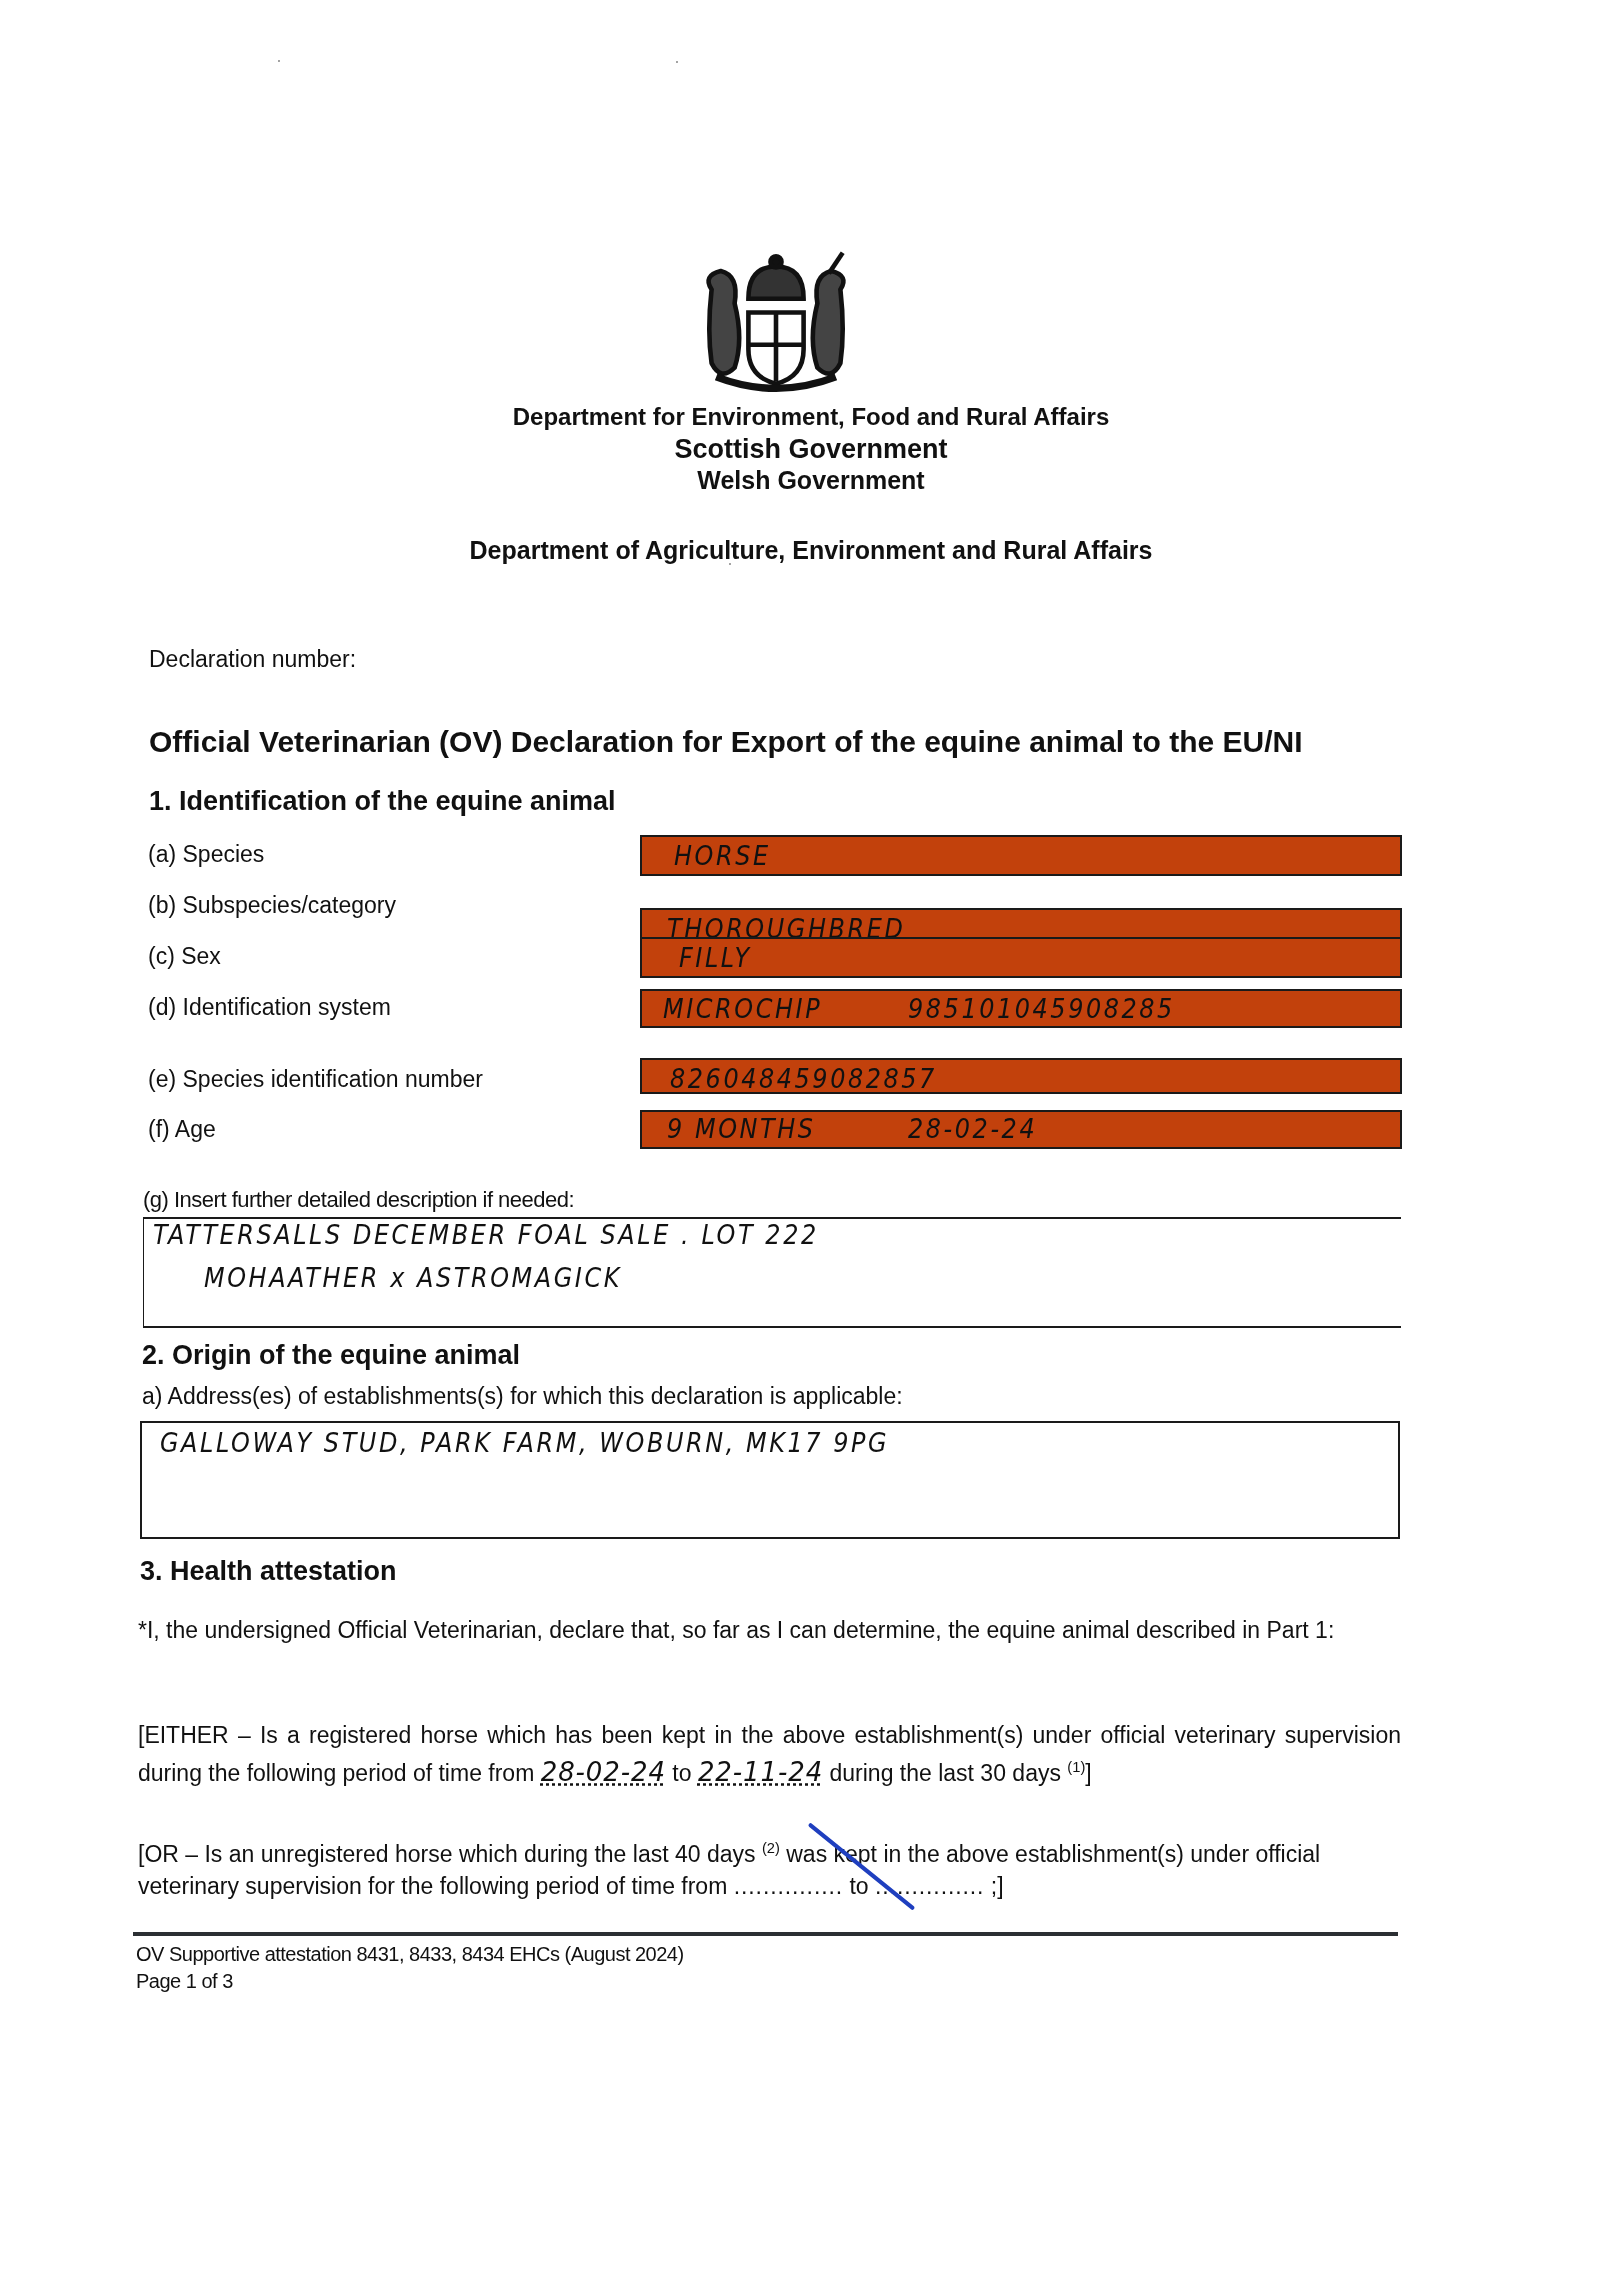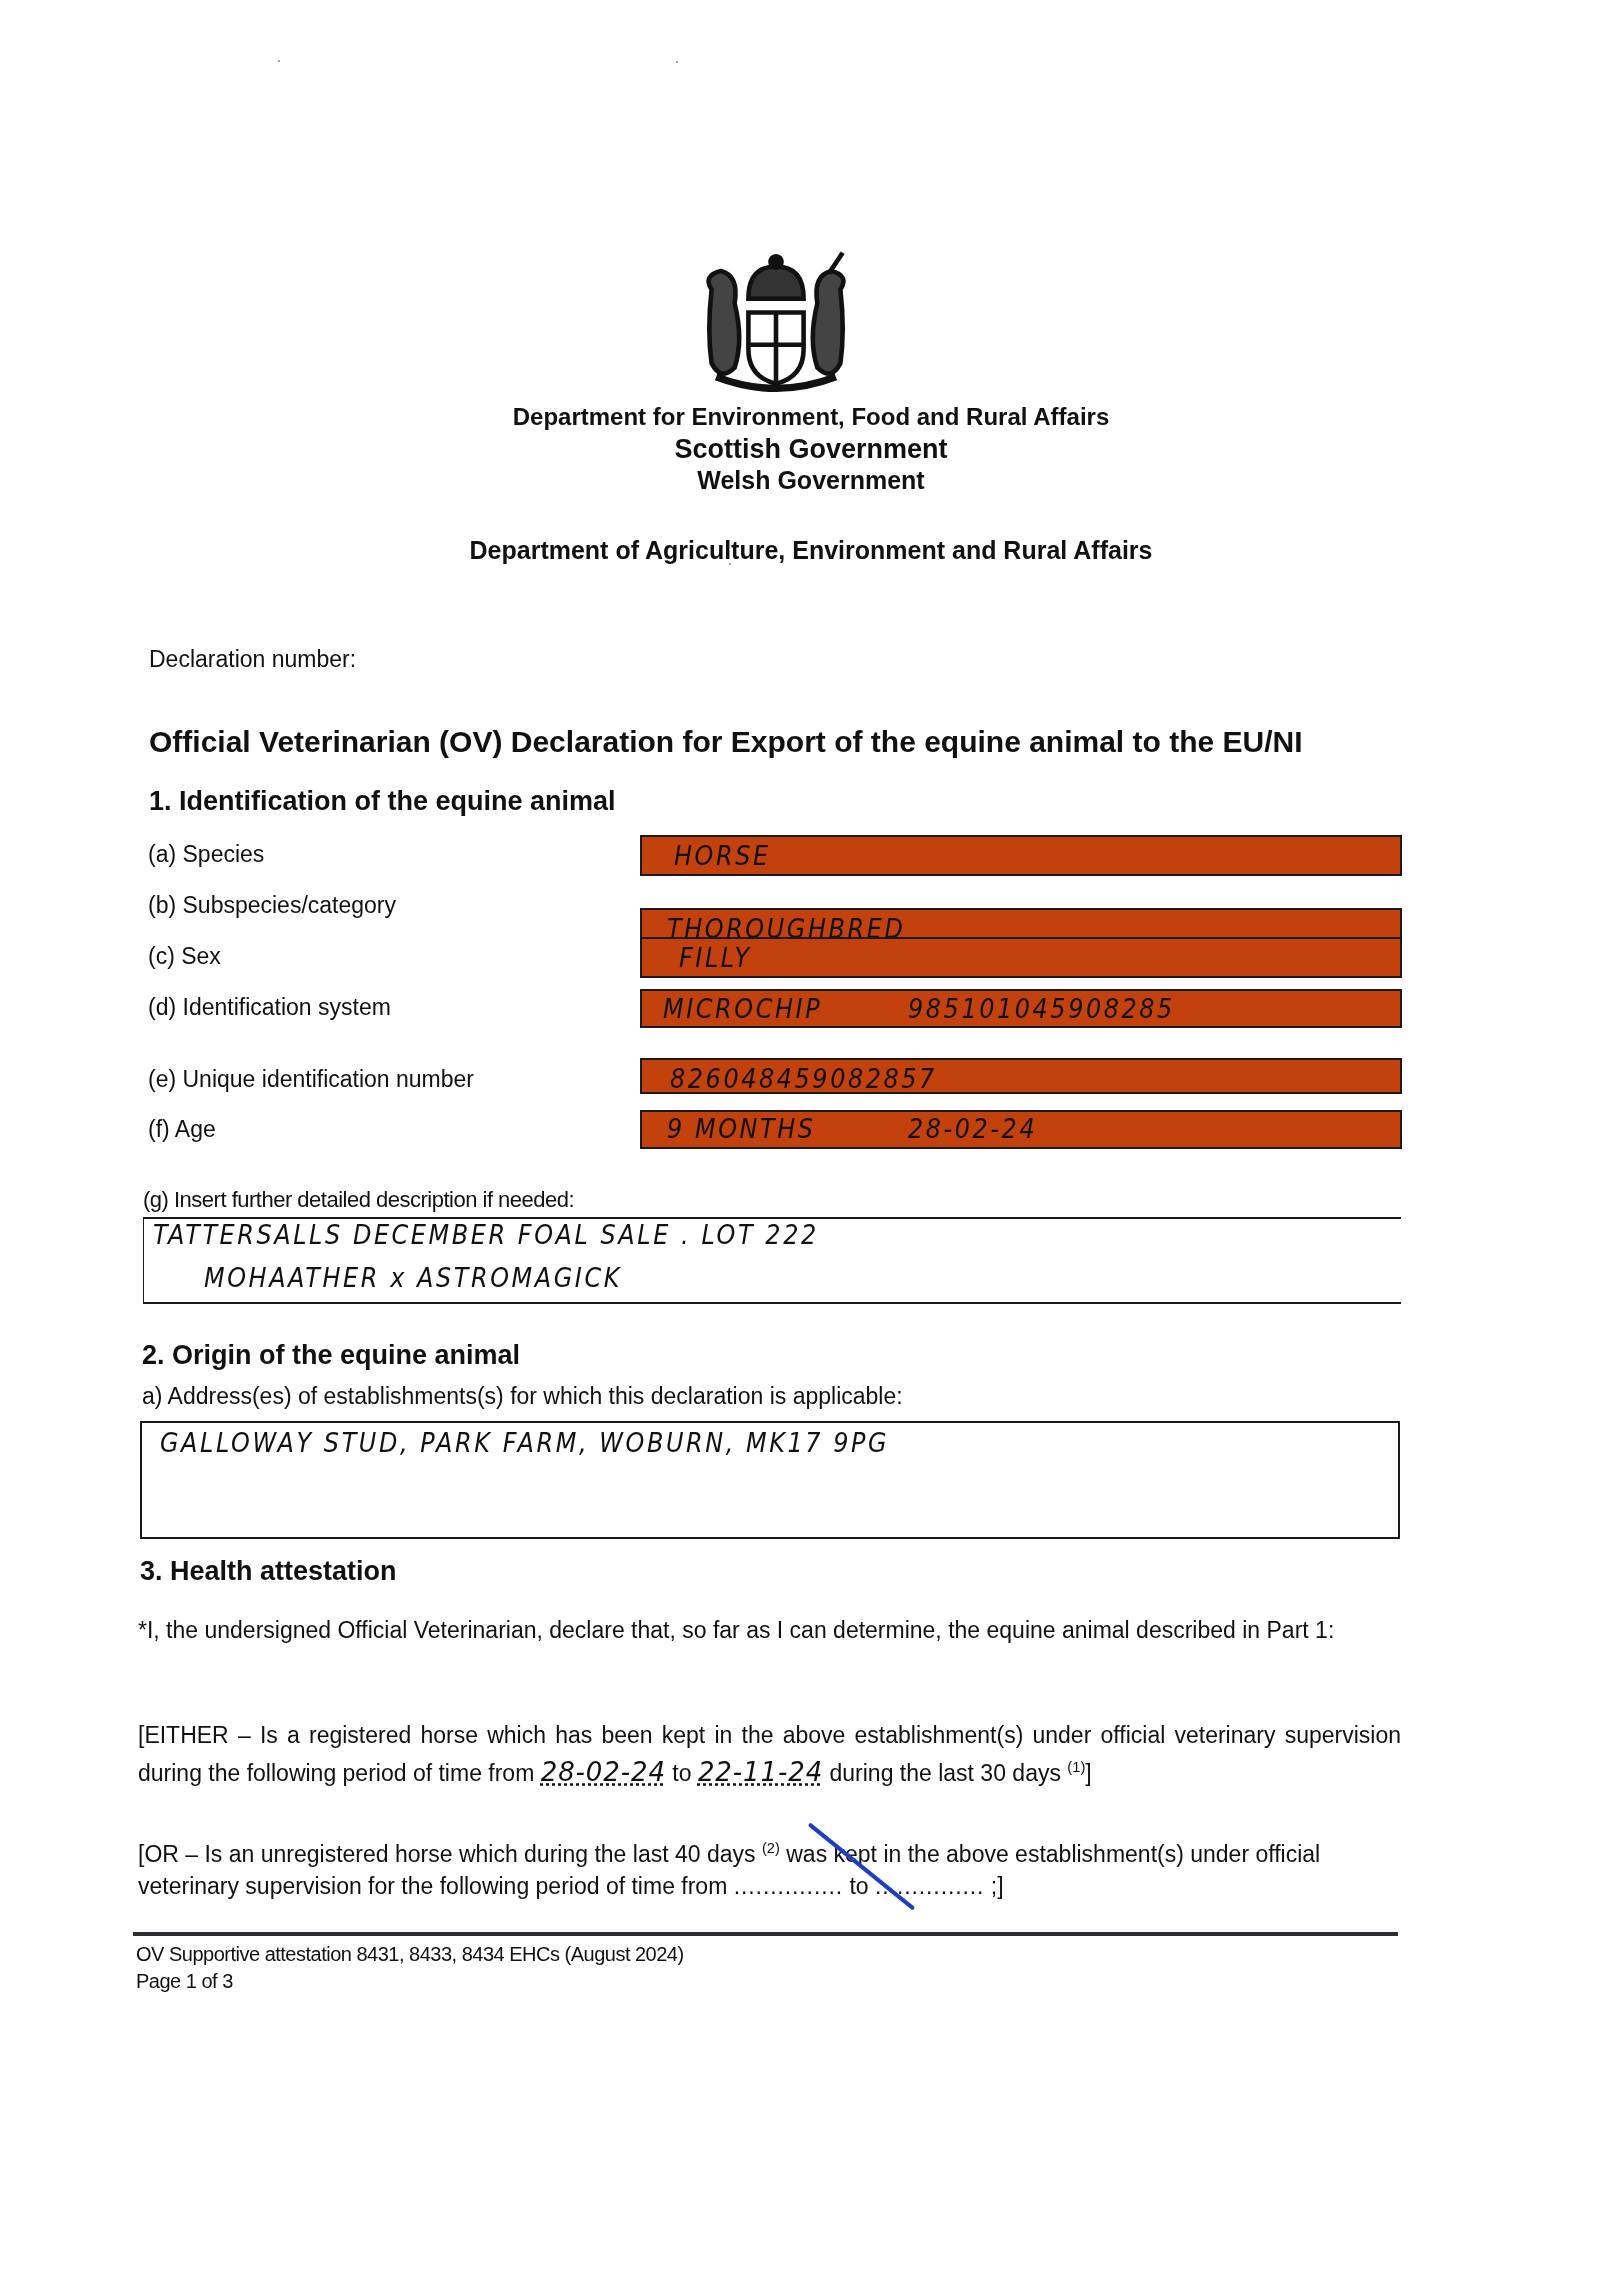--- a/index.html
+++ b/index.html
@@ -12,21 +12,21 @@
   .org3 { top: 466px; font-size: 25px; }
   .org4 { top: 496px; font-size: 25px; margin-top: 40px; }
   .decl-num { left: 149px; top: 646px; font-size: 23px; }
   .doc-title { left: 149px; top: 725px; font-size: 30px; font-weight: bold; white-space: nowrap; }
   .sec-h { font-size: 27px; font-weight: bold; white-space: nowrap; }
   .sec1 { left: 149px; top: 786px; }
   .lbl { left: 148px; font-size: 23px; white-space: nowrap; }
   .box { left: 640px; width: 762px; border: 2.8px solid #1a1a1a; box-sizing: border-box; background: #c2410c; }
   .hand { font-family: "DejaVu Sans", sans-serif; font-size: 26px; letter-spacing: 2.8px; color: #111; position: absolute; white-space: nowrap; font-style: italic; font-weight: 300; transform: scaleX(0.92); transform-origin: left center; }
   .g-label { left: 143px; top: 1187px; font-size: 22px; white-space: nowrap; letter-spacing: -0.5px; }
-  .g-box { left: 143px; top: 1217px; width: 1258px; height: 87px; border-top: 2.8px solid #1a1a1a; border-left: 1.4px solid #1a1a1a; border-bottom: 2.8px solid #1a1a1a; box-sizing: border-box; text-align: center; }
+  .g-box { left: 143px; top: 1217px; width: 1258px; height: 111px; border-top: 2.8px solid #1a1a1a; border-left: 1.4px solid #1a1a1a; border-bottom: 2.8px solid #1a1a1a; box-sizing: border-box; text-align: center; }
   .sec2 { left: 142px; top: 1340px; }
   .addr-label { left: 142px; top: 1383px; font-size: 23px; white-space: nowrap; }
   .addr-box { left: 140px; top: 1421px; width: 1260px; height: 118px; border: 2.3px solid #1a1a1a; box-sizing: border-box; }
   .sec3 { left: 140px; top: 1556px; }
   .para { left: 138px; width: 1263px; font-size: 23px; line-height: 32px; }
   .p-intro { top: 1614px; }
   .p-either { top: 1719px; text-align: justify; text-align-last: left; }
   .p-or { top: 1832px; }
   .dots { letter-spacing: 0.9px; }
   .hand-date { font-family: "DejaVu Sans", sans-serif; font-style: italic; font-size: 26px; letter-spacing: 0.9px; text-decoration: underline dotted #111; text-underline-offset: 2.8px; }
@@ -93,21 +93,21 @@
 <div class="abs box" style="top:937px;height:41px">
   <span class="hand" style="left:37px;top:3.7px">FILLY</span>
 </div>
 
 <div class="abs lbl" style="top:994px">(d) Identification system</div>
 <div class="abs box" style="top:989px;height:39px">
   <span class="hand" style="left:20.7px;top:2.8px">MICROCHIP</span>
   <span class="hand" style="left:266px;top:2.8px">985101045908285</span>
 </div>
 
-<div class="abs lbl" style="top:1066px">(e) Unique identification number</div>
+<div class="abs lbl" style="top:1066px">(e) Species identification number</div>
 <div class="abs box" style="top:1058px;height:36px">
   <span class="hand" style="left:27.5px;top:3.7px">826048459082857</span>
 </div>
 
 <div class="abs lbl" style="top:1116px">(f) Age</div>
 <div class="abs box" style="top:1110px;height:39px">
   <span class="hand" style="left:25px;top:1.8px">9 MONTHS</span>
   <span class="hand" style="left:266px;top:1.8px">28-02-24</span>
 </div>
 

